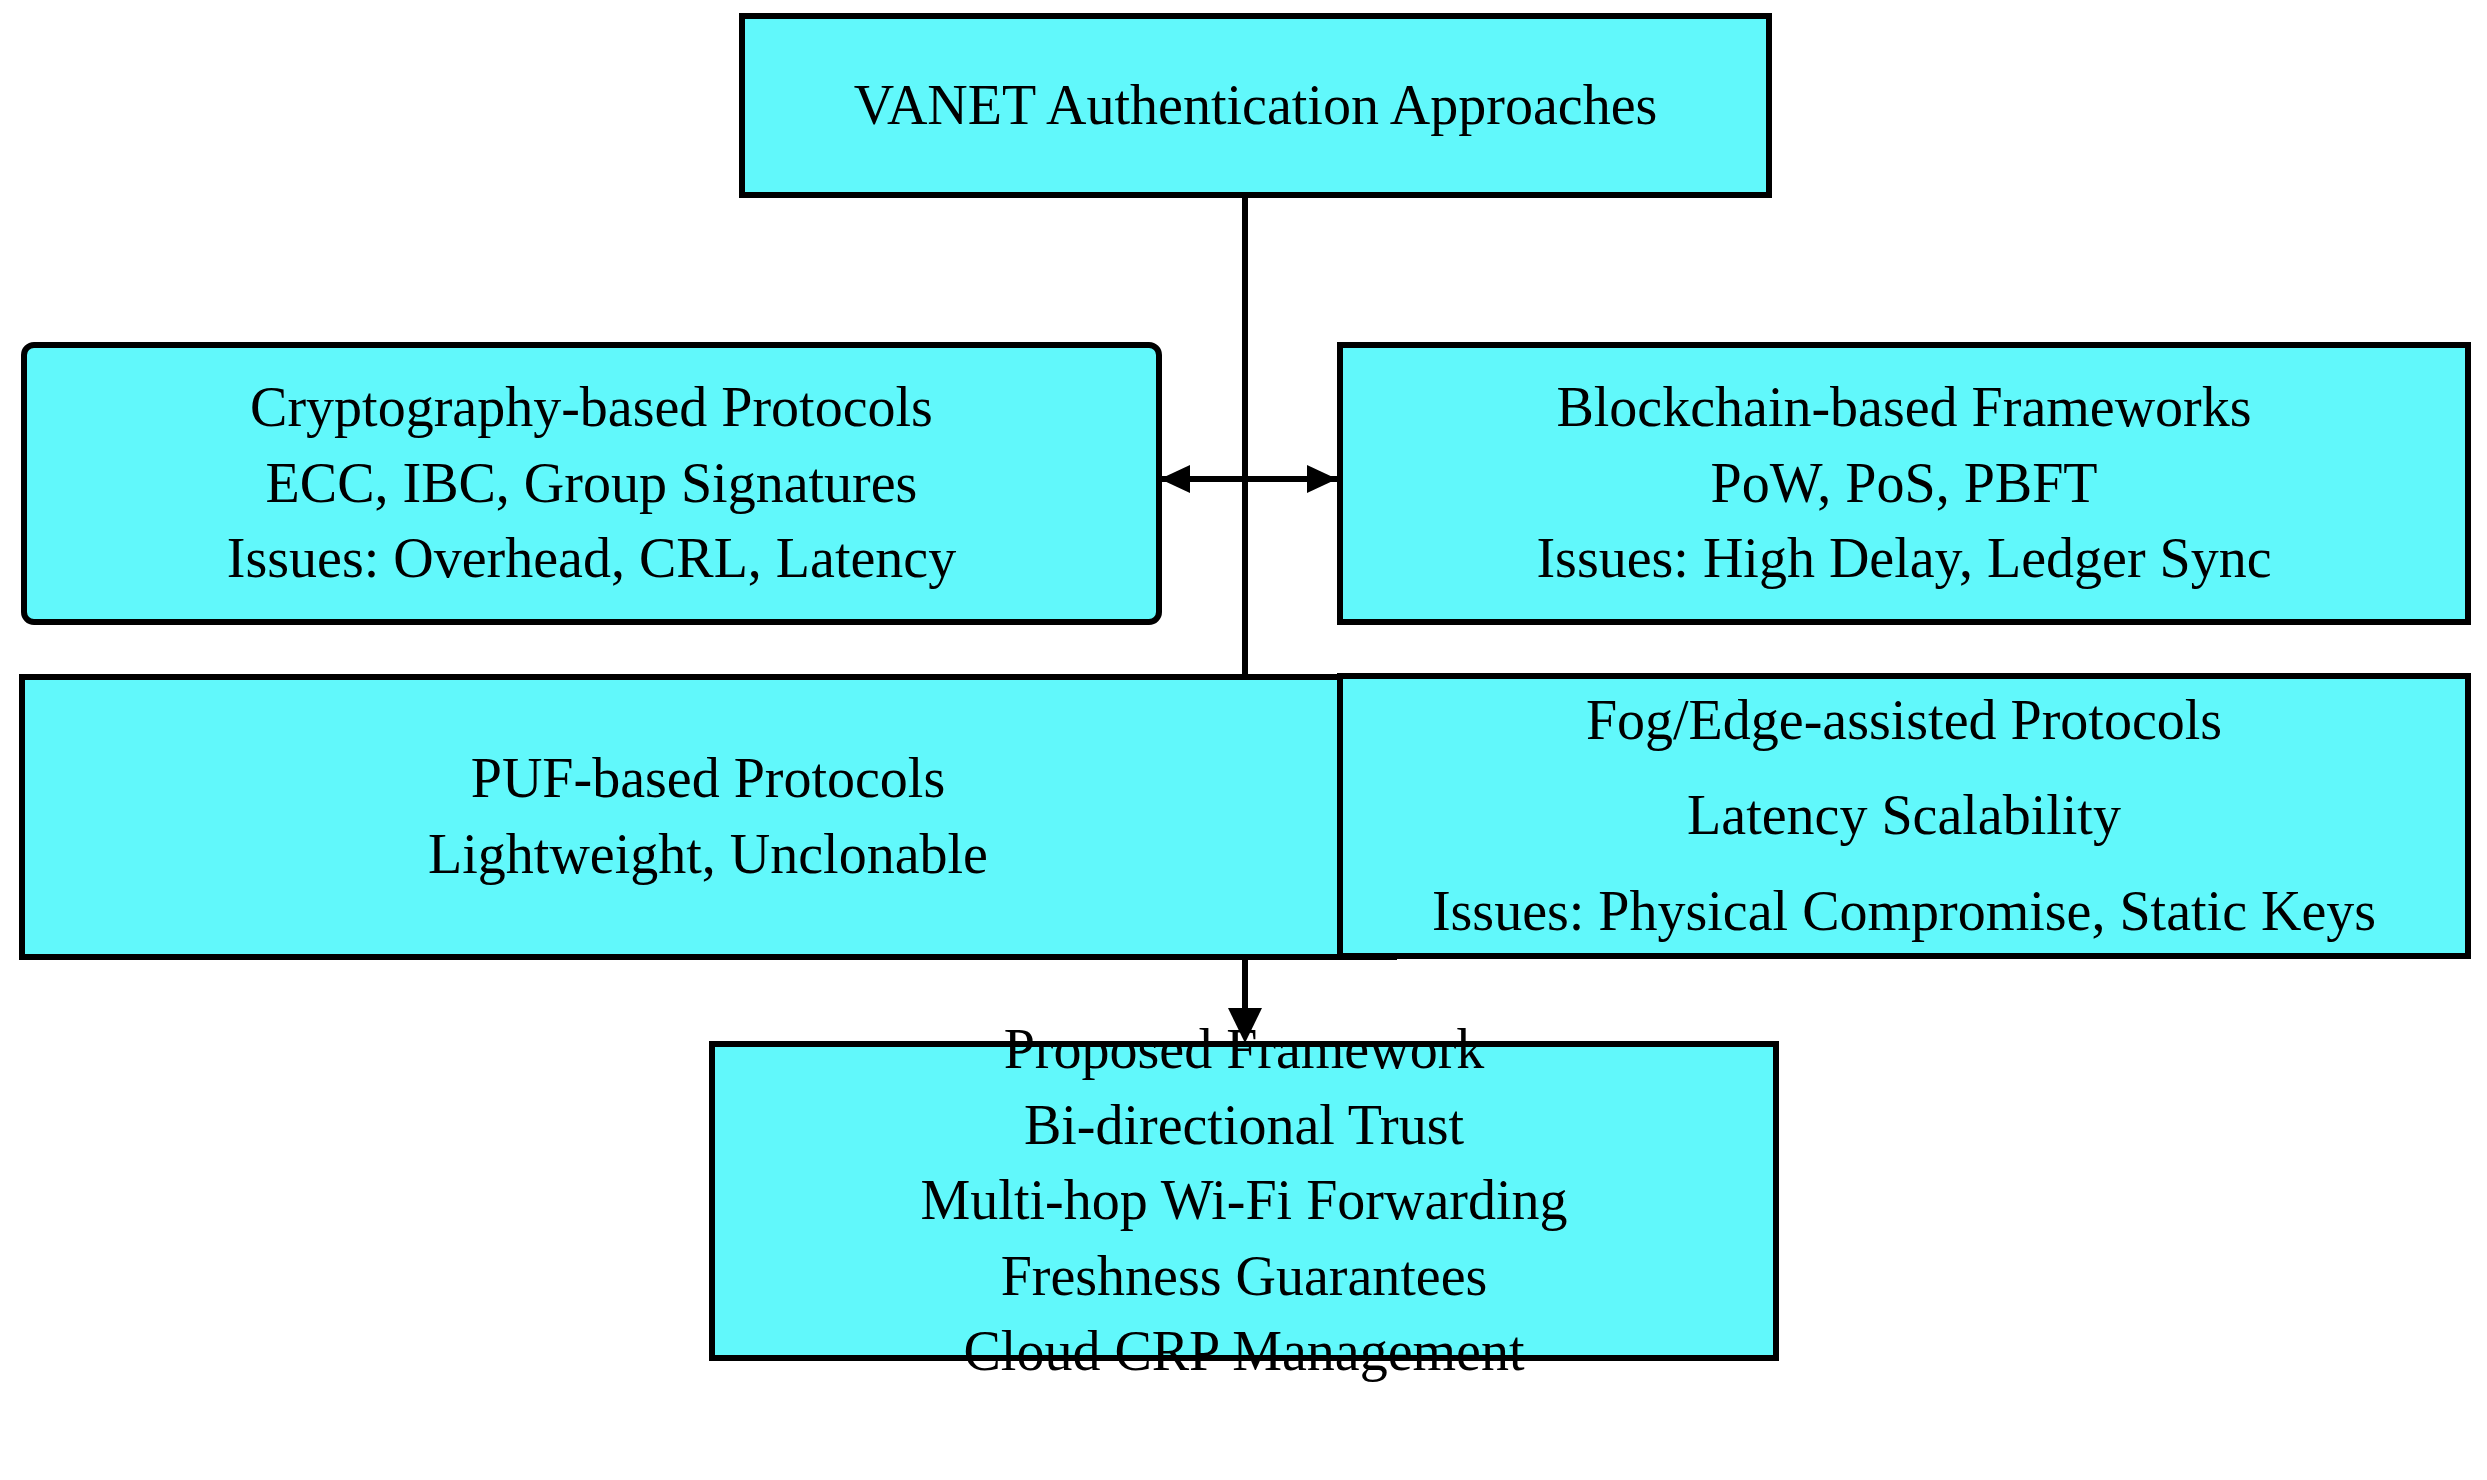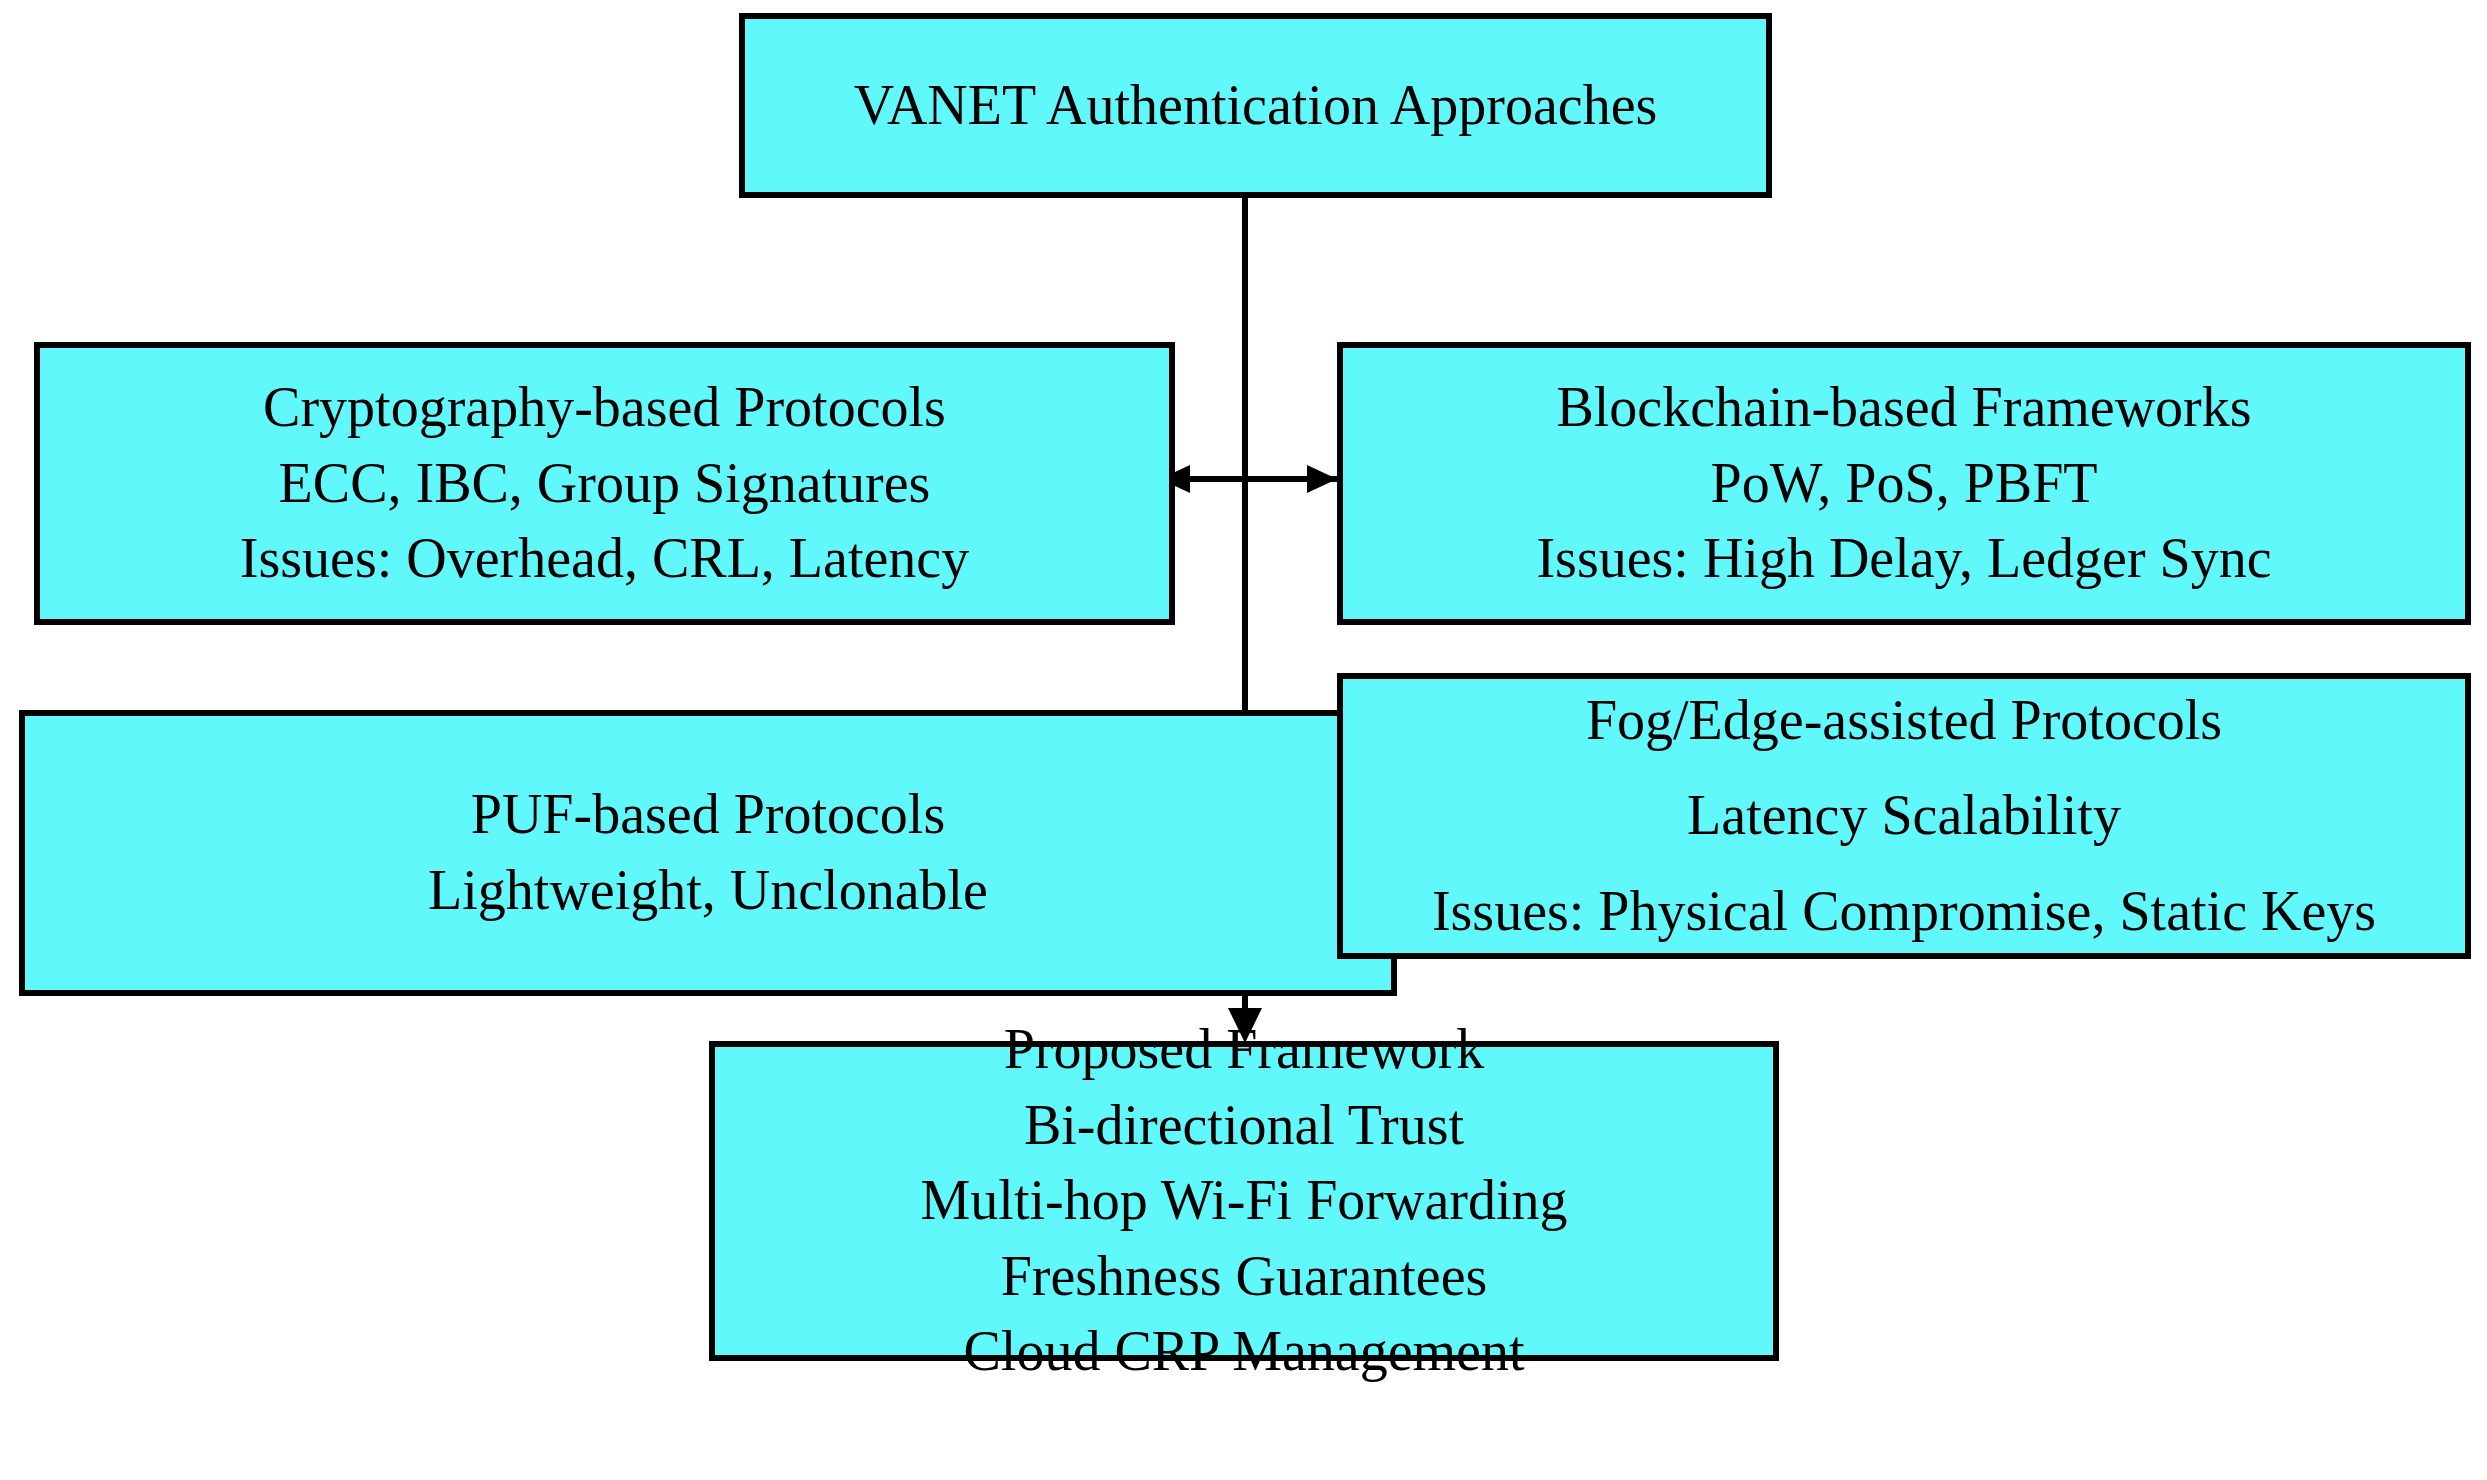--- a/index.html
+++ b/index.html
@@ -27,23 +27,23 @@
     justify-content: center;
     align-items: center;
     text-align: center;
   }
   .node .line {
     white-space: nowrap;
     font-size: 56px;
     line-height: 1.35;
   }
   .node--root      { left: 739px;  top: 12.8px;   width: 1033px; height: 185px; align-items: center; }
-  .node--crypto    { left: 34px;   top: 342px;  width: 1141px; height: 283px; }
+  .node--crypto    { left: 21px;   top: 342px;  width: 1141px; height: 283px; border-radius: 13px; }
   .node--blockchain{ left: 1337px; top: 342px;  width: 1134px; height: 283px; }
-  .node--puf       { left: 19px;   top: 710px;  width: 1378px; height: 286px; text-align: right; }
+  .node--puf       { left: 19px;   top: 674px;  width: 1378px; height: 286px; text-align: right; }
   .node--fog       { left: 1337px; top: 673px;  width: 1134px; height: 286px; gap: 20px; }
   .node--proposed  { left: 709px;  top: 1041px; width: 1070px; height: 320px; }
 
   .connector {
     position: absolute;
     background: var(--box-border);
   }
   .connector--vertical { left: 1242px; top: 197px; width: 6.4px; height: 817px; }
   .connector--row1     { left: 1160px; top: 476px;  width: 177px; height: 6.4px; }
   .connector--row2     { left: 1160px; top: 806px; width: 177px; height: 6.4px; }

